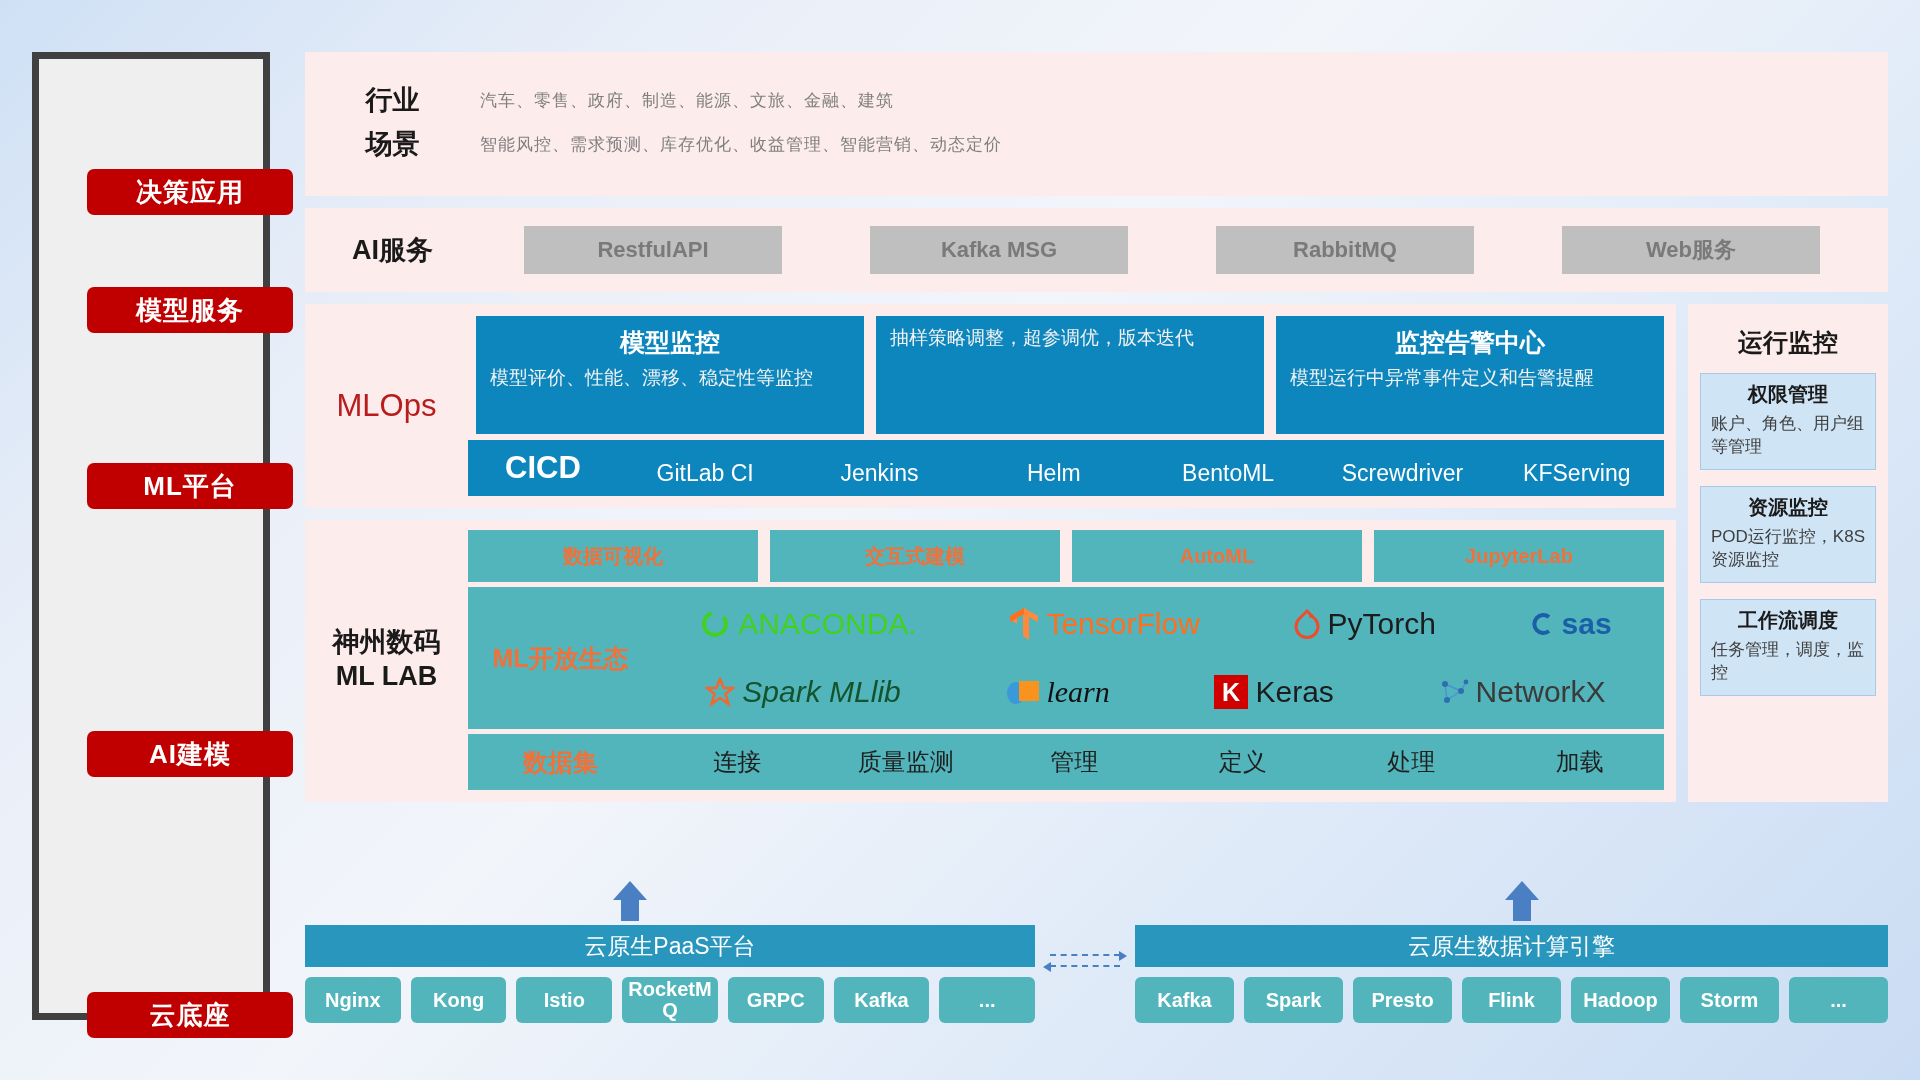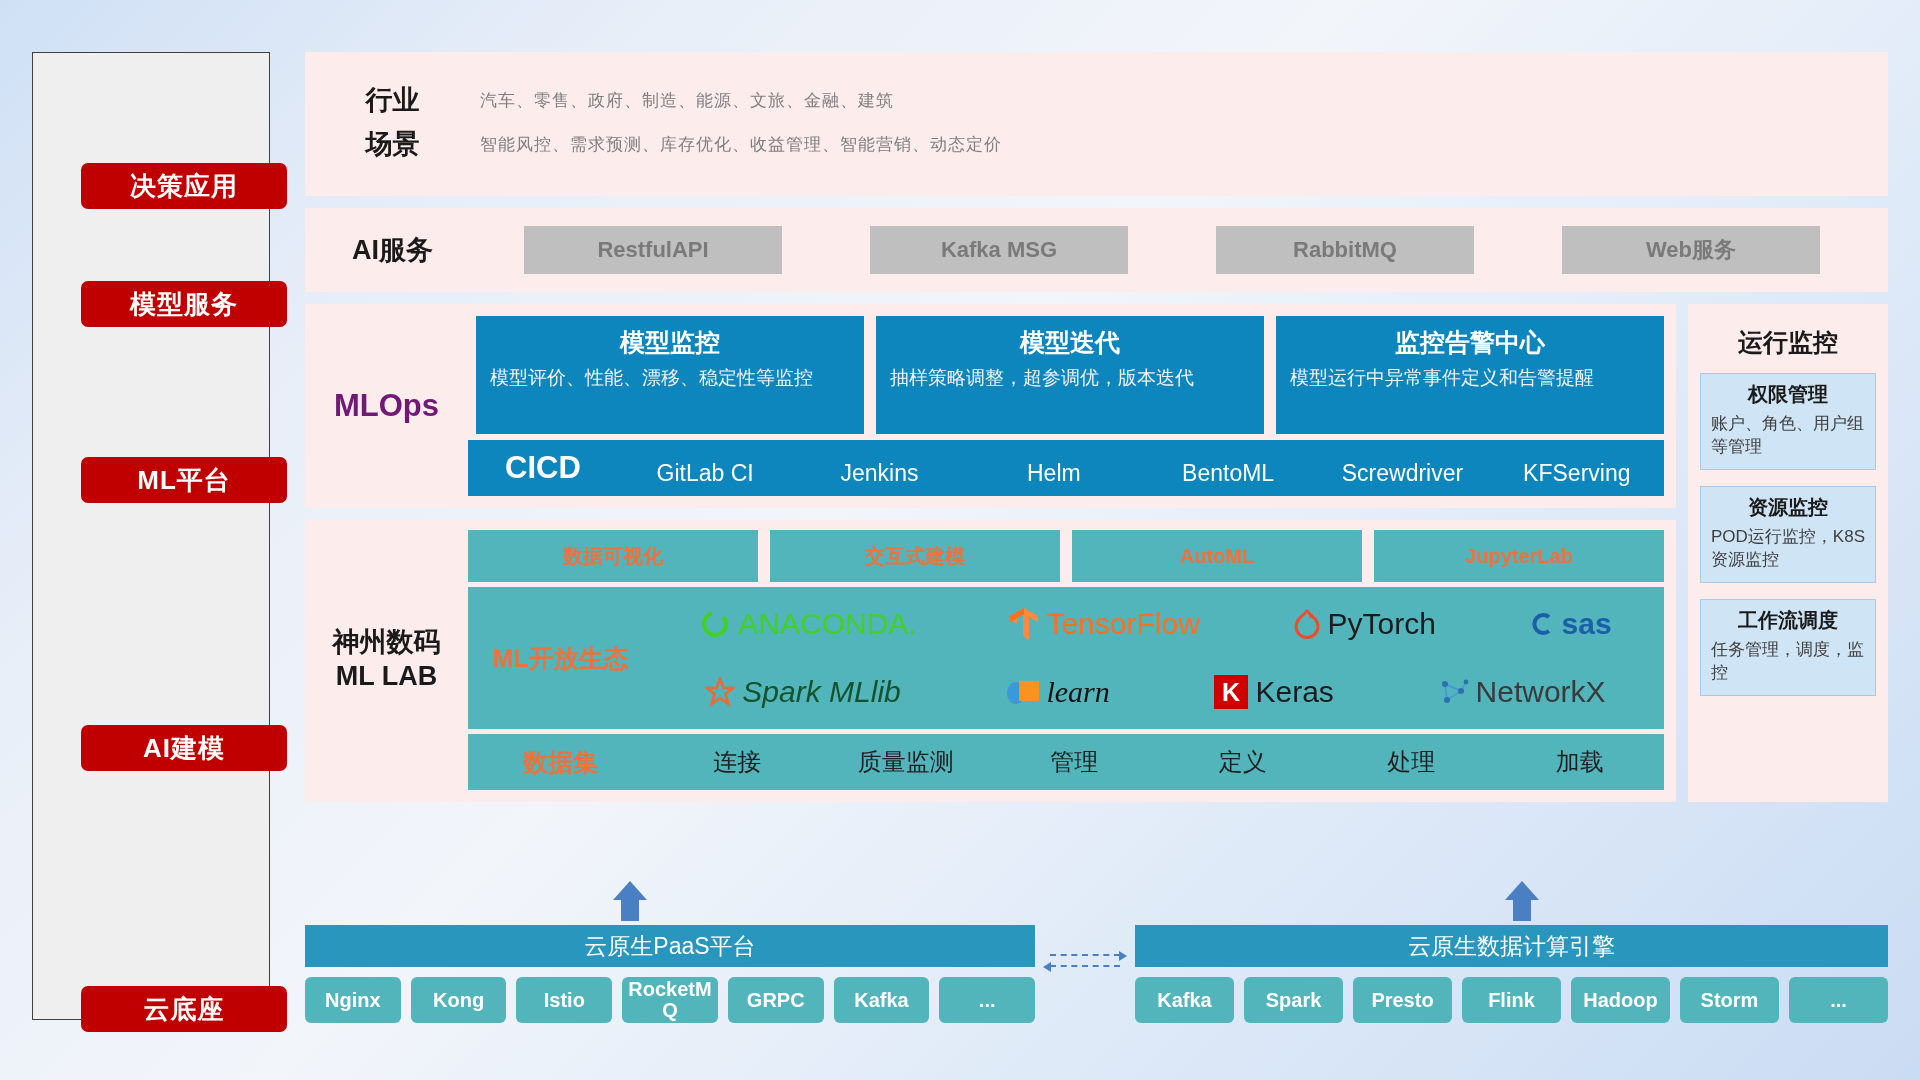--- a/index.html
+++ b/index.html
@@ -8,21 +8,21 @@
     font-family: "Liberation Sans", "DejaVu Sans", sans-serif;
     background: linear-gradient(135deg,#cfe0f5 0%,#e8eef8 22%,#f2f5fa 45%,#dfeaf8 70%,#cadcf3 100%);
     overflow: hidden;
     position: relative;
   }
   .canvas { position: absolute; inset: 0; }
 
   
   .rail {
     position: absolute; left: 32px; top: 52px; width: 238px; height: 968px;
-    background: #efefef; border: 1px solid #404040;
+    background: #efefef; border: 7px solid #404040;
   }
   .rail-tag {
     position: absolute; left: 48px; width: 206px; height: 46px;
     background: #c00000; border-radius: 7px; color:#fff;
     display:flex; align-items:center; justify-content:center;
     font-size: 26px; font-weight: 700; letter-spacing: 1px;
   }
   .rt0 { top: 110px; }
   .rt1 { top: 228px; }
   .rt2 { top: 404px; }
@@ -53,21 +53,21 @@
     width: 258px; height: 48px; background:#bfbfbf; color:#7a7a7a;
     display:flex; align-items:center; justify-content:center;
     font-size: 22px; font-weight: 700;
   }
 
   
   .r3wrap { display:flex; gap: 12px; }
   .r3 { flex:1; background:#fceceb; display:flex; align-items:stretch; padding: 12px 12px 12px 0; }
   .r3 .side-label {
     width: 163px; flex:none; display:flex; align-items:center; justify-content:center;
-    font-size: 31px; font-weight: 700; color:#701a75;
+    font-size: 31px; font-weight: 400; color:#b91c1c;
   }
   .r3-col { flex:1; display:flex; flex-direction:column; gap: 6px; }
   .mlops-row { display:flex; gap: 12px; padding-left: 8px; }
   .mlops-box {
     flex:1; background:#0d86be; color:#fff; padding: 10px 14px 12px 14px;
     min-height: 118px;
   }
   .mlops-title { text-align:center; font-size: 25px; font-weight:700; margin-bottom: 7px; }
   .mlops-desc { font-size: 19px; line-height: 1.3; color:#f2f2f2; }
 
@@ -211,21 +211,20 @@
 
         <div class="r3">
           <div class="side-label">MLOps</div>
           <div class="r3-col">
             <div class="mlops-row">
               <div class="mlops-box">
                 <div class="mlops-title">模型监控</div>
                 <div class="mlops-desc">模型评价、性能、漂移、稳定性等监控</div>
               </div>
               <div class="mlops-box">
-                <div class="mlops-title">模型迭代</div>
                 <div class="mlops-desc">抽样策略调整，超参调优，版本迭代</div>
               </div>
               <div class="mlops-box">
                 <div class="mlops-title">监控告警中心</div>
                 <div class="mlops-desc">模型运行中异常事件定义和告警提醒</div>
               </div>
             </div>
             <div class="cicd">
               <div class="cicd-label">CICD</div>
               <div class="cicd-items">

